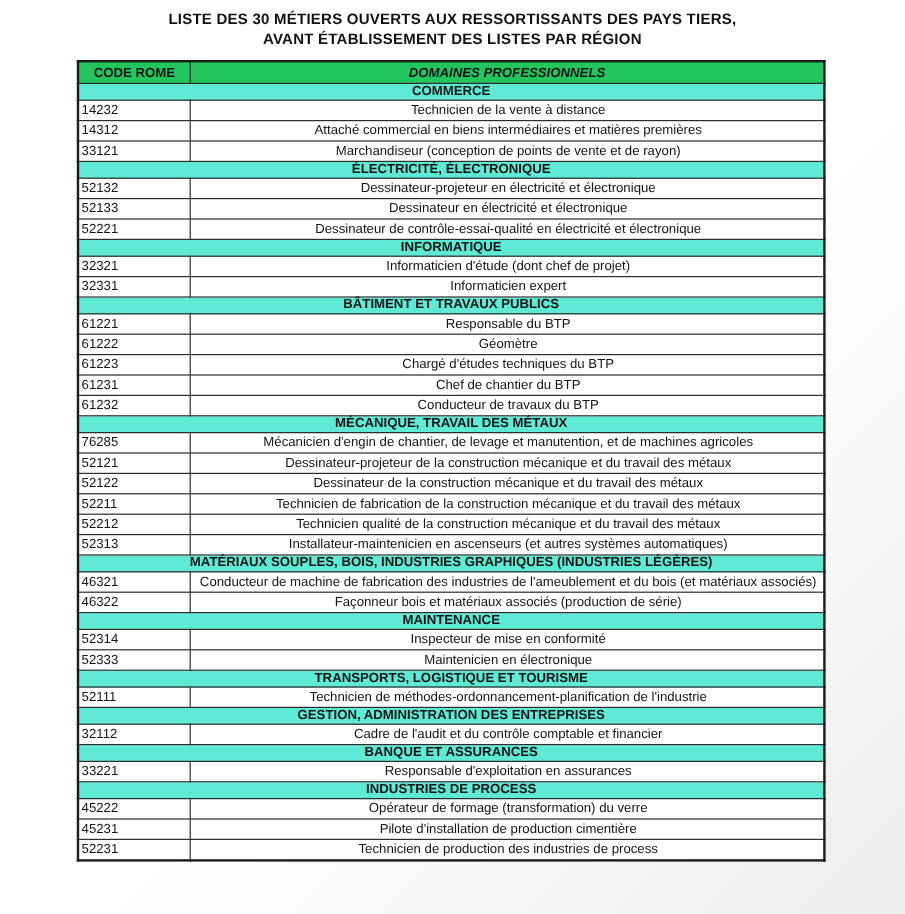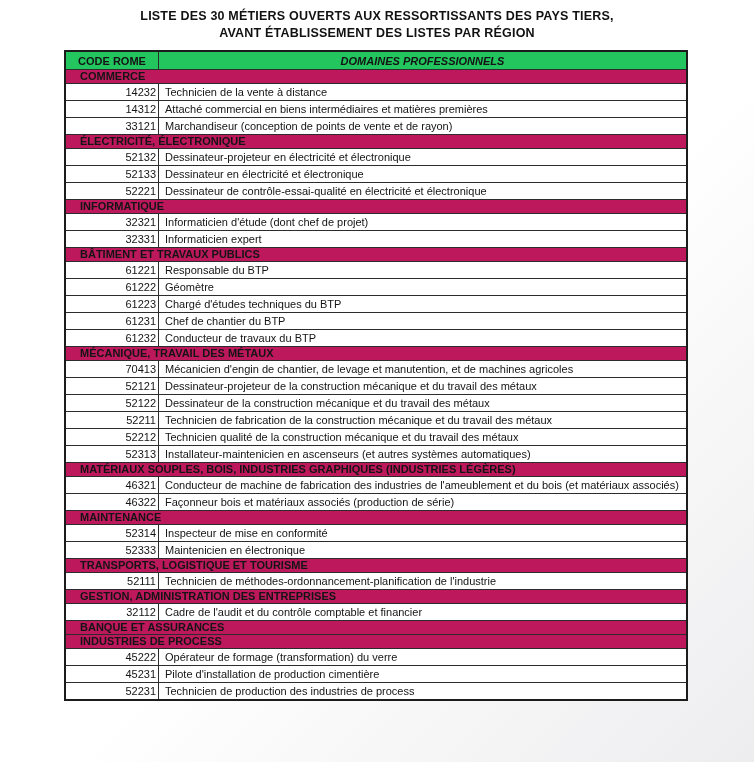--- a/index.html
+++ b/index.html
@@ -53,37 +53,37 @@
     font-weight: bold;
     font-style: normal;
     text-align: center;
   }
   th.domain-col {
     font-weight: bold;
     font-style: italic;
     text-align: center;
   }
   tr.section td {
-    background: #be185d;
-    font-weight: bold;
-    text-align: left;
+    background: #5eead4;
+    font-weight: bold;
+    text-align: center;
     padding: 0 14px;
     height: 13px;
     line-height: 13px;
   }
   tr.job td {
     height: 14px;
     line-height: 13px;
     padding: 1px 2px;
   }
   tr.job td.code {
-    text-align: right;
+    text-align: left;
   }
   tr.job td.label {
-    text-align: left;
+    text-align: center;
     padding-left: 6px;
     padding-right: 4px;
   }
 </style>
 </head>
 <body>
 
 <div class="page">
 
   <div class="doc-title">
@@ -160,21 +160,21 @@
           <td class="label">Chef de chantier du BTP</td>
         </tr>
         <tr class="job">
           <td class="code">61232</td>
           <td class="label">Conducteur de travaux du BTP</td>
         </tr>
         <tr class="section">
           <td colspan="2">MÉCANIQUE, TRAVAIL DES MÉTAUX</td>
         </tr>
         <tr class="job">
-          <td class="code">70413</td>
+          <td class="code">76285</td>
           <td class="label">Mécanicien d'engin de chantier, de levage et manutention, et de machines agricoles</td>
         </tr>
         <tr class="job">
           <td class="code">52121</td>
           <td class="label">Dessinateur-projeteur de la construction mécanique et du travail des métaux</td>
         </tr>
         <tr class="job">
           <td class="code">52122</td>
           <td class="label">Dessinateur de la  construction mécanique et du travail des métaux</td>
         </tr>
@@ -222,20 +222,24 @@
         <tr class="section">
           <td colspan="2">GESTION, ADMINISTRATION DES ENTREPRISES</td>
         </tr>
         <tr class="job">
           <td class="code">32112</td>
           <td class="label">Cadre de l'audit et du contrôle comptable et financier</td>
         </tr>
         <tr class="section">
           <td colspan="2">BANQUE ET ASSURANCES</td>
         </tr>
+        <tr class="job">
+          <td class="code">33221</td>
+          <td class="label">Responsable d'exploitation en assurances</td>
+        </tr>
         <tr class="section">
           <td colspan="2">INDUSTRIES DE PROCESS</td>
         </tr>
         <tr class="job">
           <td class="code">45222</td>
           <td class="label">Opérateur de formage (transformation) du verre</td>
         </tr>
         <tr class="job">
           <td class="code">45231</td>
           <td class="label">Pilote d'installation de production cimentière</td>

